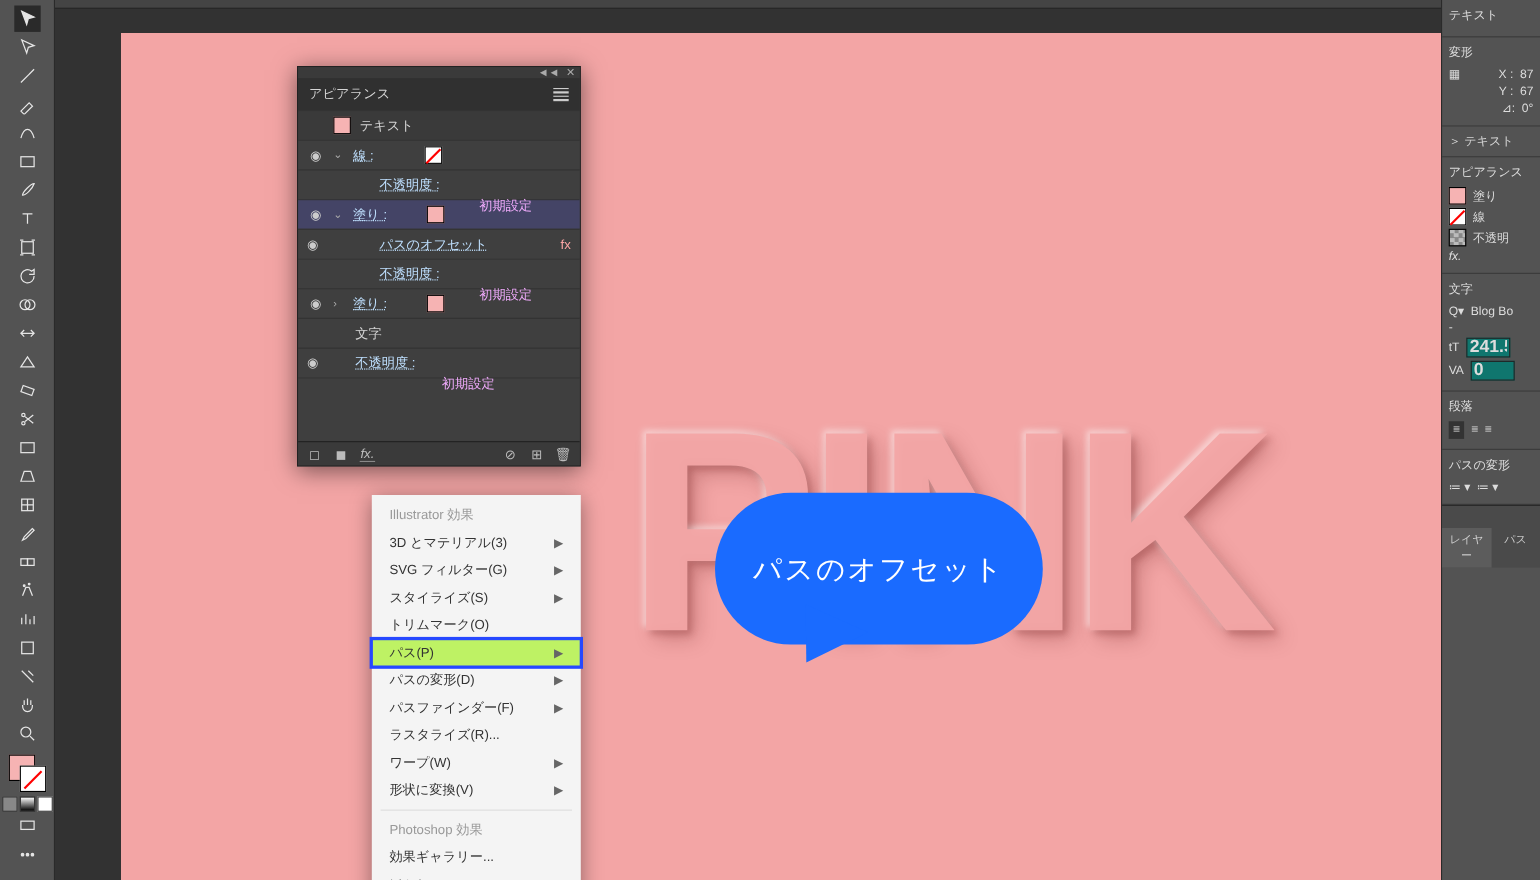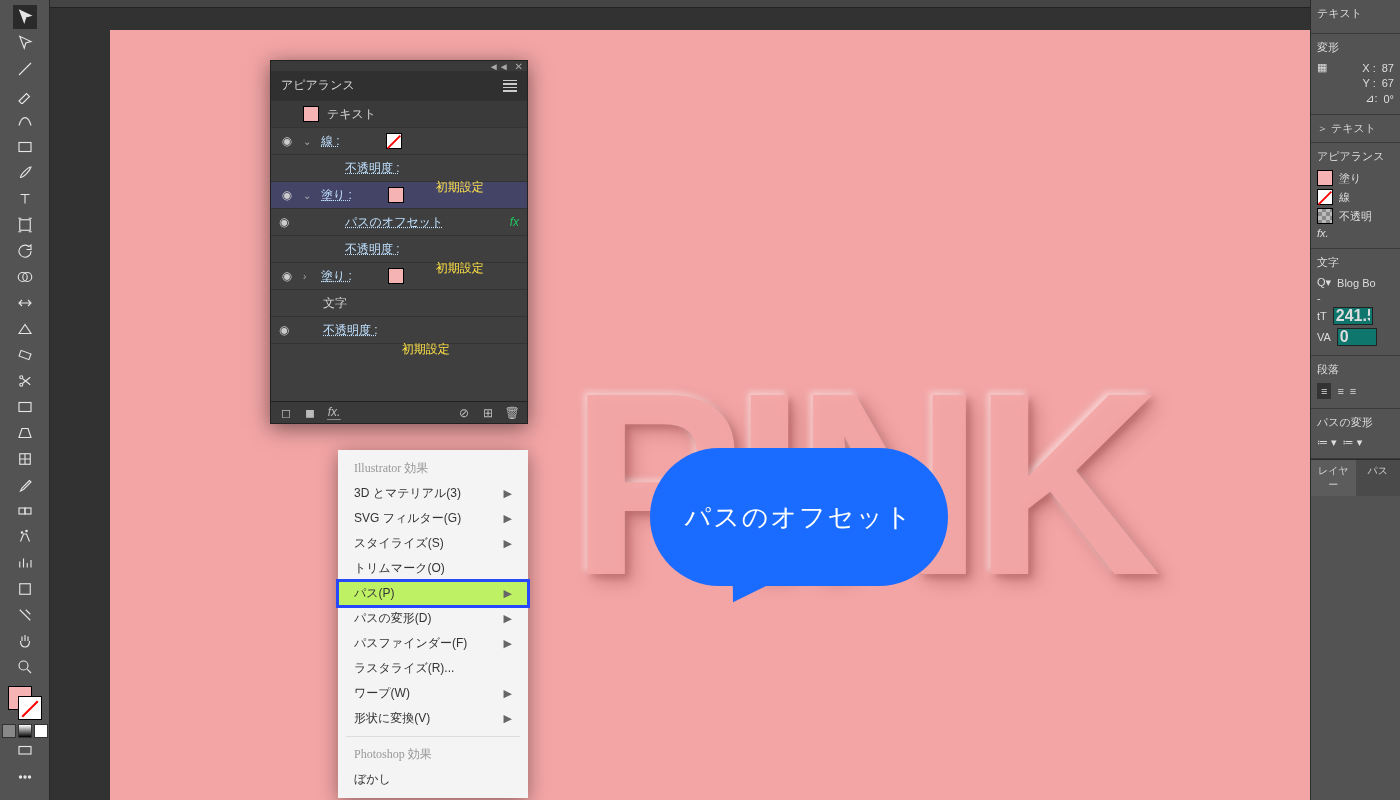--- a/index.html
+++ b/index.html
@@ -43,46 +43,46 @@
   
   .right{width:90px;background:var(--right-bg);border-left:1px solid #2a2a2a;display:flex;flex-direction:column;font-size:11px;overflow:hidden;}
   .rsec{padding:6px 6px;border-bottom:1px solid #3a3a3a;}
   .rsec-title{color:#ddd;margin-bottom:6px;}
   .rrow{display:flex;align-items:center;gap:6px;margin:3px 0;color:#ddd;}
   .sw{width:16px;height:16px;border:1px solid #000;background:#f6b3b3;}
   .sw.none{background:#fff;position:relative;}
   .sw.none::after{content:"";position:absolute;left:-2px;right:-2px;top:50%;border-top:2px solid #f00;transform:rotate(-45deg);}
   .sw.op{background:repeating-conic-gradient(#bbb 0% 25%,#888 0% 50%) 0/8px 8px;}
   .tabs{display:flex;border-top:1px solid #2a2a2a;background:#4a4a4a;}
-  .tab{flex:1;padding:4px 4px;text-align:center;font-size:10px;color:#ccc;}
+  .tab{flex:1;padding:4px 4px;text-align:center;font-size:10px;color:#ccc;margin-top:20px;}
   .tab.active{background:#5c5c5c;}
   .rinput{background:#0f766e;border:1px solid #222;color:#ddd;width:40px;height:18px;font-size:16px;padding:0 2px;font-weight:bold;}
 
   
   .appear{position:absolute;top:60px;left:220px;width:258px;background:#3f3f3f;border:1px solid #222;box-shadow:0 4px 20px rgba(0,0,0,.5);}
   .appear-top{height:10px;background:#3a3a3a;display:flex;justify-content:flex-end;align-items:center;padding:0 4px;gap:6px;color:#aaa;font-size:10px;}
   .appear-title{background:#303030;padding:6px 10px;display:flex;justify-content:space-between;align-items:center;font-size:12px;}
   .arow{display:flex;align-items:center;height:27px;padding:0 8px;gap:8px;border-top:1px solid #333;background:#3f3f3f;}
   .arow.hdr{background:#3a3a3a;}
   .arow.sel{background:#446;}
   .arow .eye{width:16px;height:16px;display:flex;align-items:center;justify-content:center;color:#ccc;}
   .arow .carat{color:#aaa;font-size:10px;width:10px;}
   .arow .lbl{flex:0 0 auto;}
   .arow .link{color:#bfe0ff;text-decoration:underline dotted;}
-  .arow .val{color:#fde047;margin-top:39px;}
-  .arow .fx{margin-left:auto;color:#22c55e;font-style:italic;}
+  .arow .val{color:#f0abfc;margin-top:39px;}
+  .arow .fx{margin-left:auto;color:#fca5a5;}
   .ind1{padding-left:52px;}
   .ind2{padding-left:74px;}
   .appear-foot{border-top:1px solid #222;display:flex;align-items:center;gap:10px;height:22px;padding:0 8px;color:#bbb;background:#3a3a3a;}
   .appear-foot .sp{flex:1;}
   .ic{width:14px;height:14px;display:inline-flex;align-items:center;justify-content:center;}
 
   
   .menu{position:absolute;top:450px;left:288px;width:190px;background:var(--menu-bg);color:var(--menu-text);box-shadow:0 4px 18px rgba(0,0,0,.4);font-size:12px;padding:6px 0;}
-  .menu-sec{padding:4px 16px;color:var(--menu-hdr);font-family:Liberation Serif, serif;}
+  .menu-sec{padding:4px 16px;color:var(--menu-hdr);}
   .menu-item{display:flex;align-items:center;justify-content:space-between;padding:4px 16px;position:relative;}
   .menu-item .arr{color:#666;font-size:11px;}
   .menu-item.hl{outline:3px solid var(--hilite);outline-offset:-1px;background:#bef264;}
   .menu-sep{height:1px;margin:5px 8px;background:#ddd;}
   .submenu{position:absolute;top:570px;left:475px;width:240px;background:var(--menu-bg);color:var(--menu-text);box-shadow:0 4px 18px rgba(0,0,0,.4);font-size:12px;padding:4px 0;}
   .submenu .menu-item.hl{outline:4px solid var(--hilite);}
 
   
   .callout{position:absolute;top:448px;left:600px;width:298px;height:138px;background:var(--callout);border-radius:70px;display:flex;align-items:center;justify-content:center;color:#fff;font-size:26px;font-weight:500;letter-spacing:2px;}
   .callout::after{content:"";position:absolute;left:70px;bottom:-22px;width:0;height:0;border-left:22px solid transparent;border-right:40px solid transparent;border-top:48px solid var(--callout);transform:rotate(24deg);}
@@ -388,20 +388,23 @@
           </div>
           <div class="menu-item">
             <span>形状に変換(V)</span>
             <span class="arr">▶</span>
           </div>
         </div>
       <div class="menu-sep"></div>
       <div class="menu-sec">Photoshop 効果</div>
       <div id="menu-items2">
           <div class="menu-item">
+            <span>効果ギャラリー...</span>
+          </div>
+          <div class="menu-item">
             <span>ぼかし</span>
           </div>
         </div>
     </div>
 
 
     <div class="callout">
       <span>パスのオフセット</span>
     </div>
   </div>

